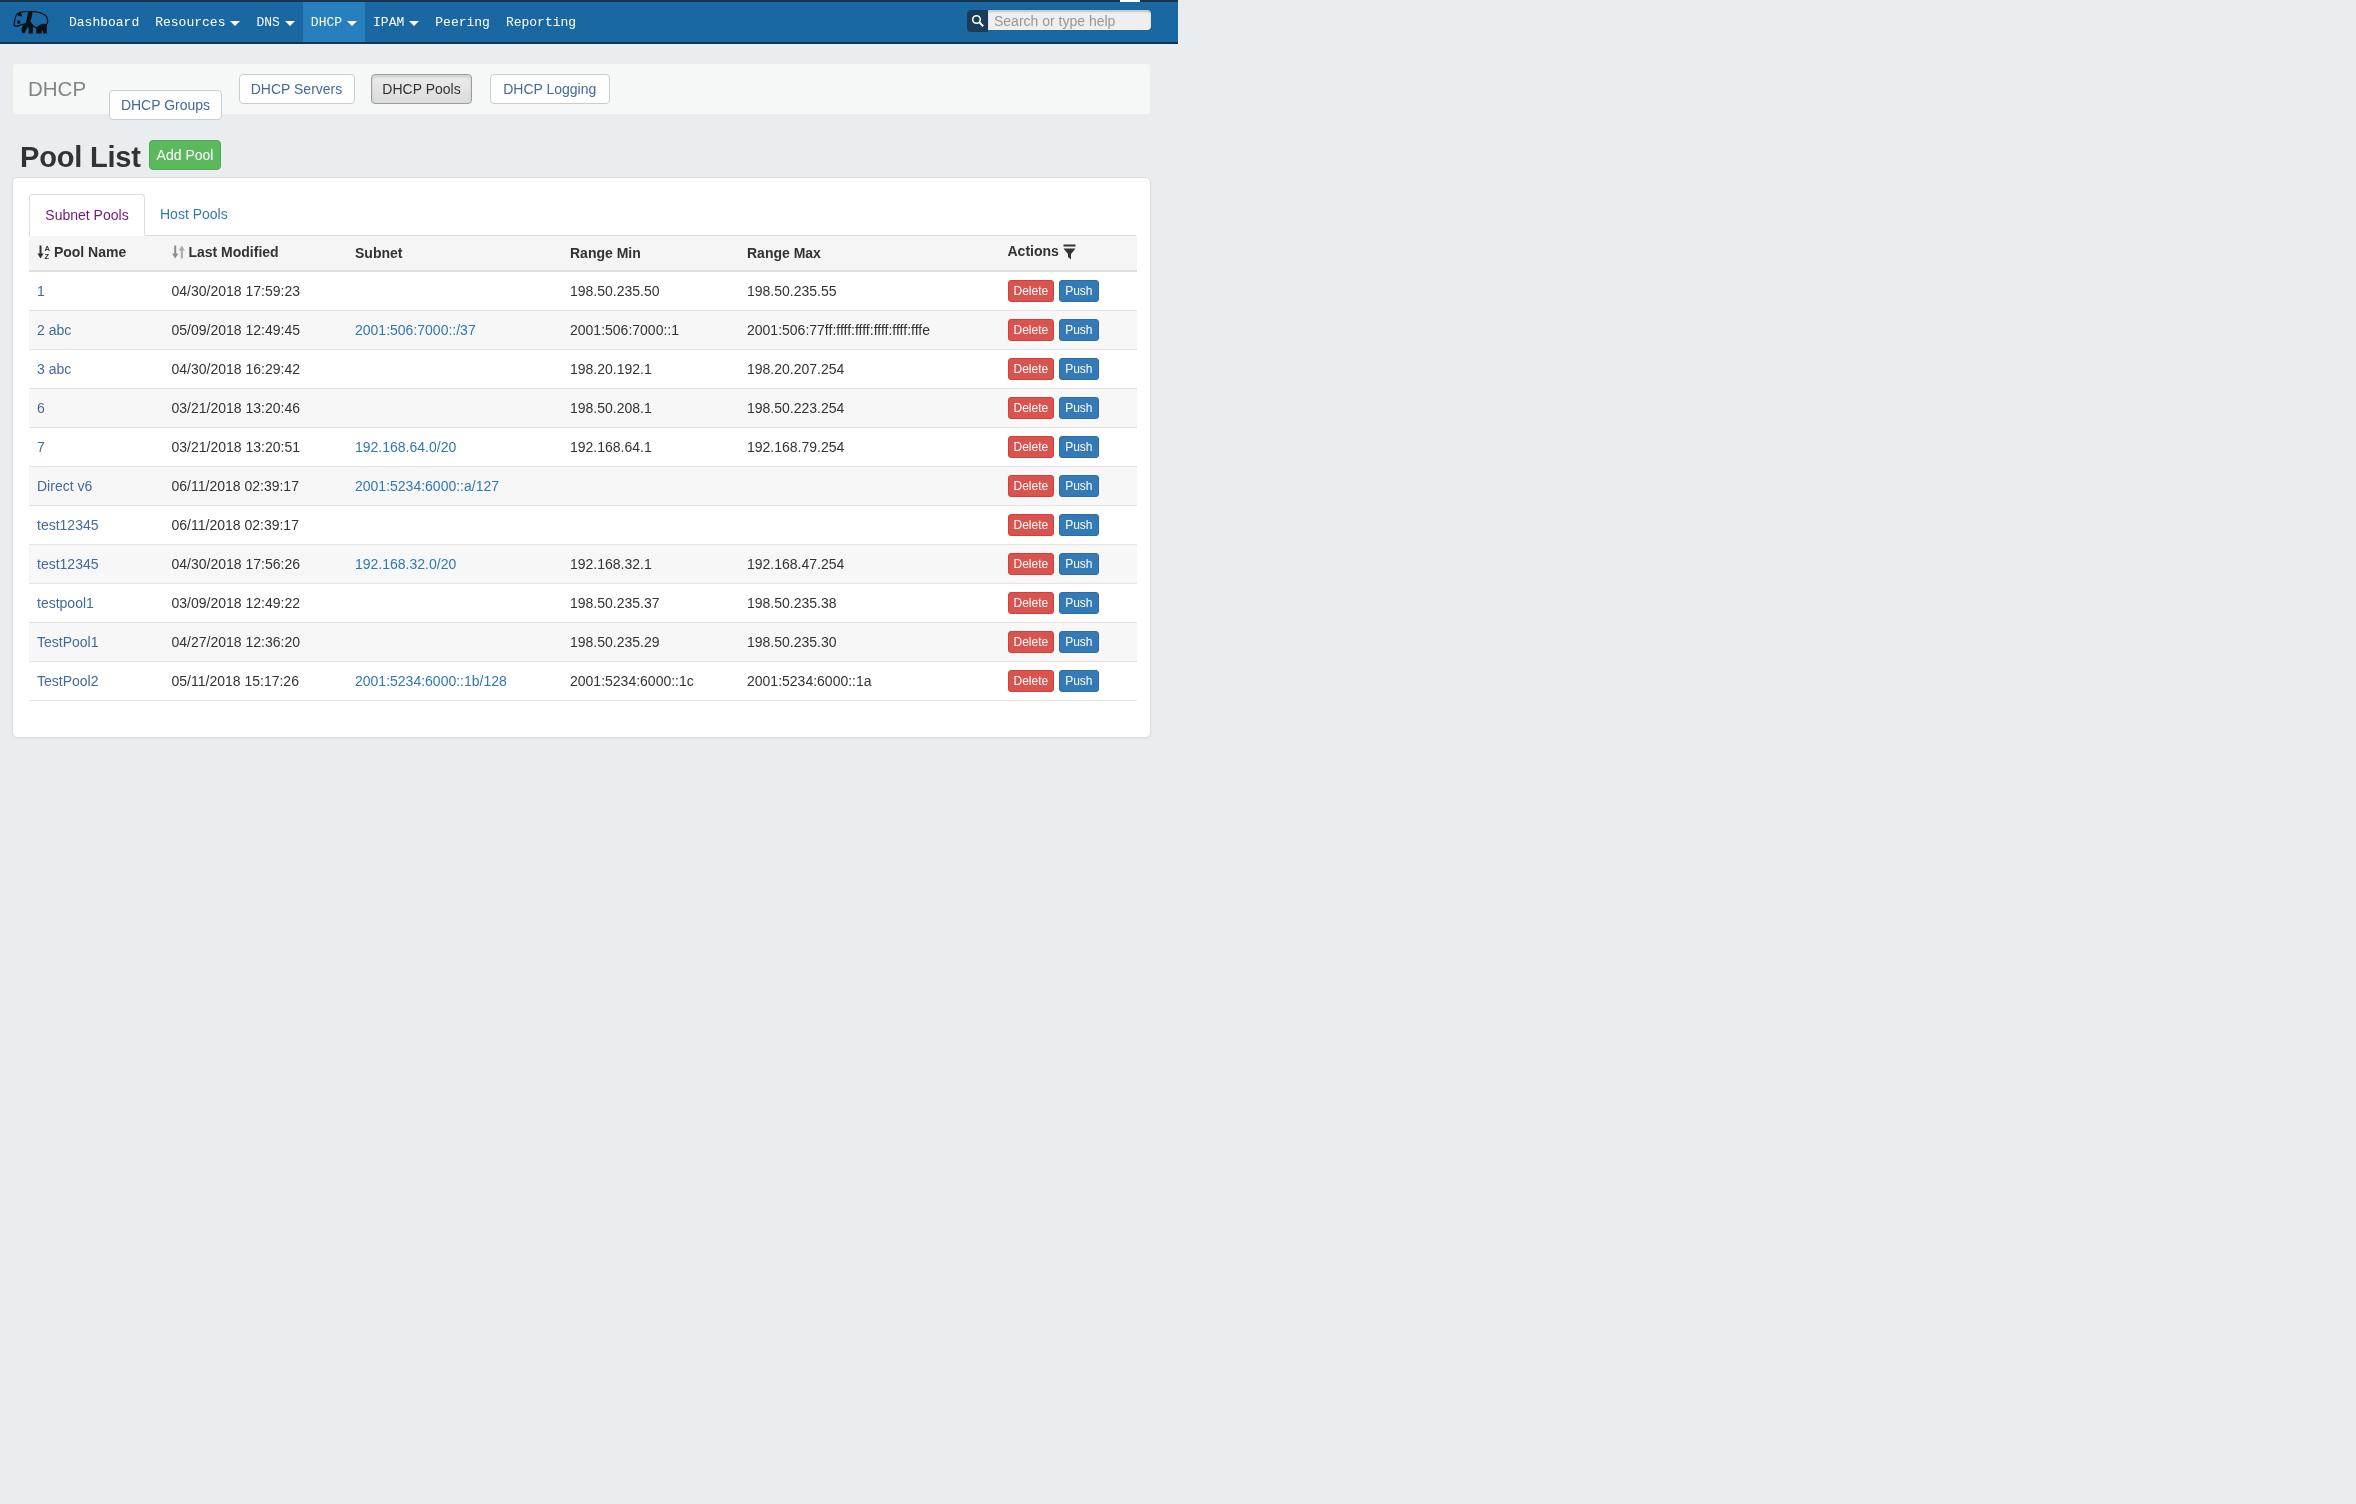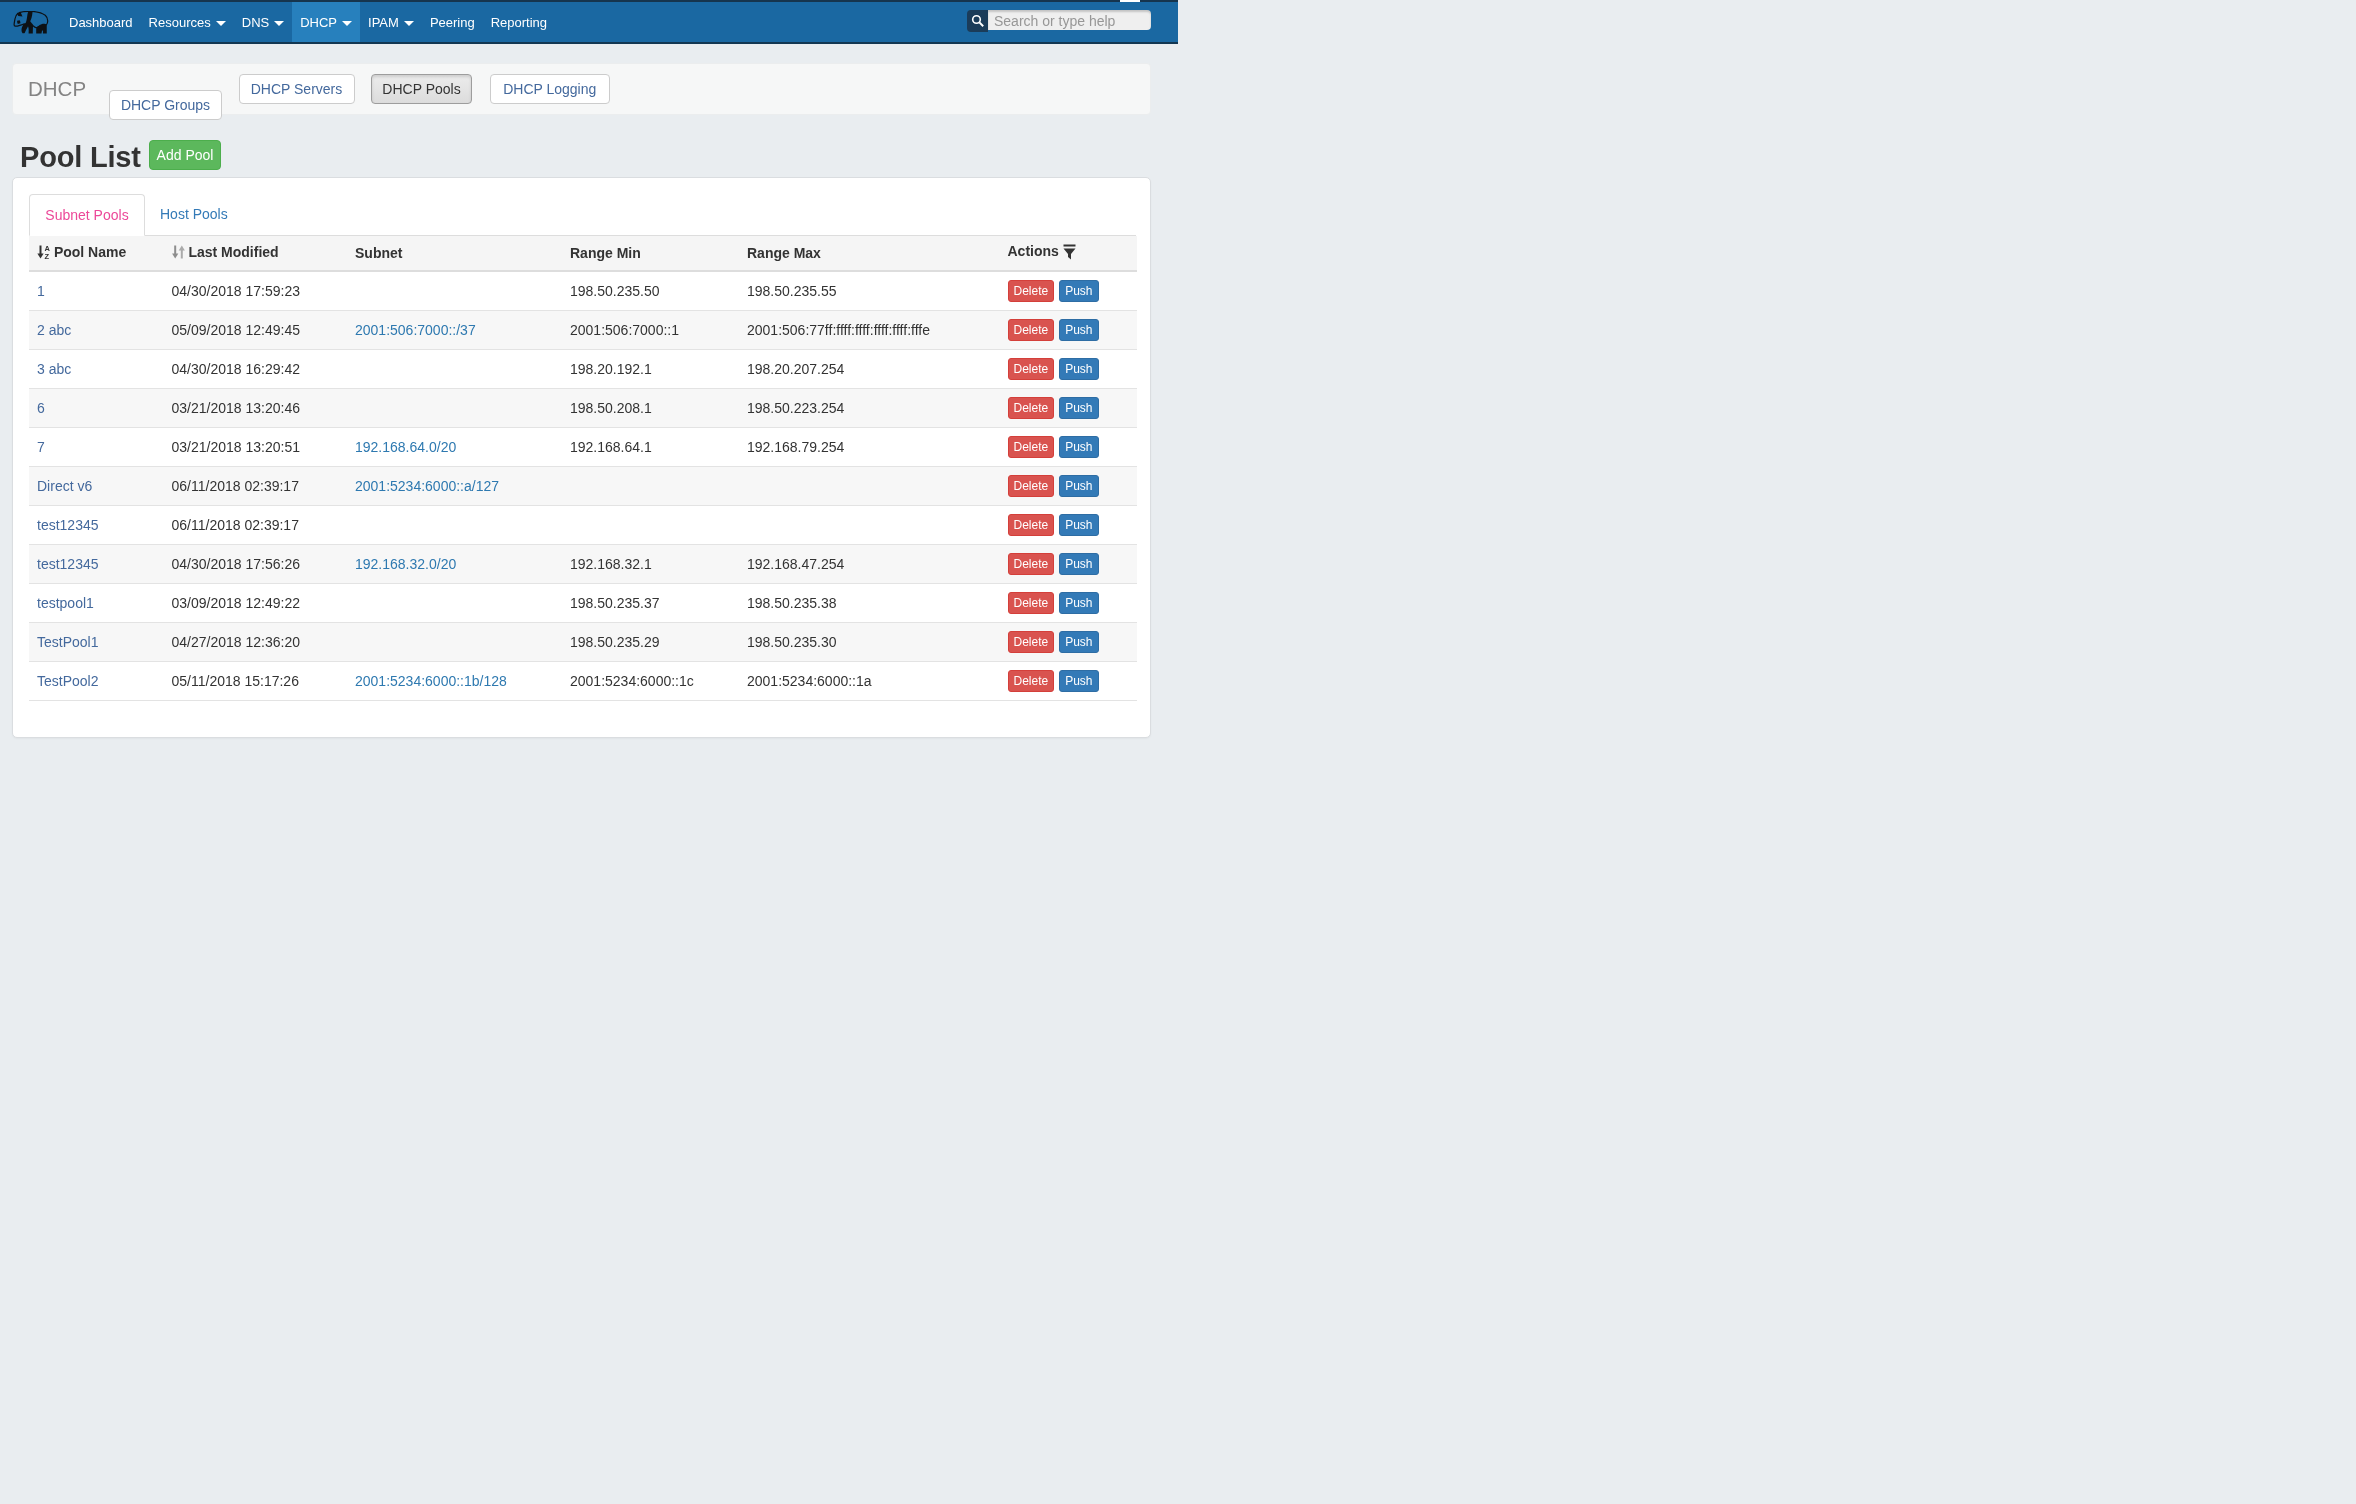--- a/index.html
+++ b/index.html
@@ -13,21 +13,21 @@
 }
 
 .navbar {
   position:absolute; left:0; top:0; width:1178px; height:44px;
   background:#1a68a2;
   border-top:2px solid #16354e;
   border-bottom:2px solid #133752;
 }
 .nav-white-artifact { position:absolute; left:1120px; top:0; width:20px; height:2px; background:#fff; z-index:5; }
 .logo { position:absolute; left:12px; top:9px; width:38px; height:32px; }
-.nav-items { position:absolute; left:61px; top:0; height:40px; display:flex; }
+.nav-items { position:absolute; left:61px; top:0; height:40px; display:flex;font-family:Liberation Mono, monospace; }
 .nav-item {
   height:40px; display:flex; align-items:center; padding:0 8px;
   color:#fff; font-size:13px; white-space:nowrap;
 }
 .nav-item.active { background:#2780bd; }
 .caret {
   display:inline-block; margin-left:5px; width:0; height:0;
   border-left:5px solid transparent; border-right:5px solid transparent;
   border-top:5.5px solid #fff; position:relative; top:1px;
 }
@@ -78,21 +78,21 @@
   position:absolute; left:12px; top:177px; width:1139px; height:561px;
   background:#fff; border:1px solid #dadde0; border-radius:5px;
   box-shadow:0 1px 2px rgba(0,0,0,0.04);
 }
 
 .tabs { position:absolute; left:16px; top:16px; width:1107px; height:42px; border-bottom:1px solid #ddd; }
 .tab-active {
   position:absolute; left:0; top:0; height:42px; width:116px;
   background:#fff; border:1px solid #ddd; border-bottom:1px solid #fff;
   border-radius:4px 4px 0 0;
-  color:#ec4899; text-align:center; line-height:40px; font-size:14px;
+  color:#701a75; text-align:center; line-height:40px; font-size:14px;
 }
 .tab-link {
   position:absolute; left:116px; top:0; height:42px; padding:0 15px;
   color:#337ab7; line-height:40px; font-size:14px;
 }
 
 table.pools {
   position:absolute; left:16px; top:58px;
   width:1108px; border-collapse:collapse; table-layout:fixed;
   font-size:14px;

